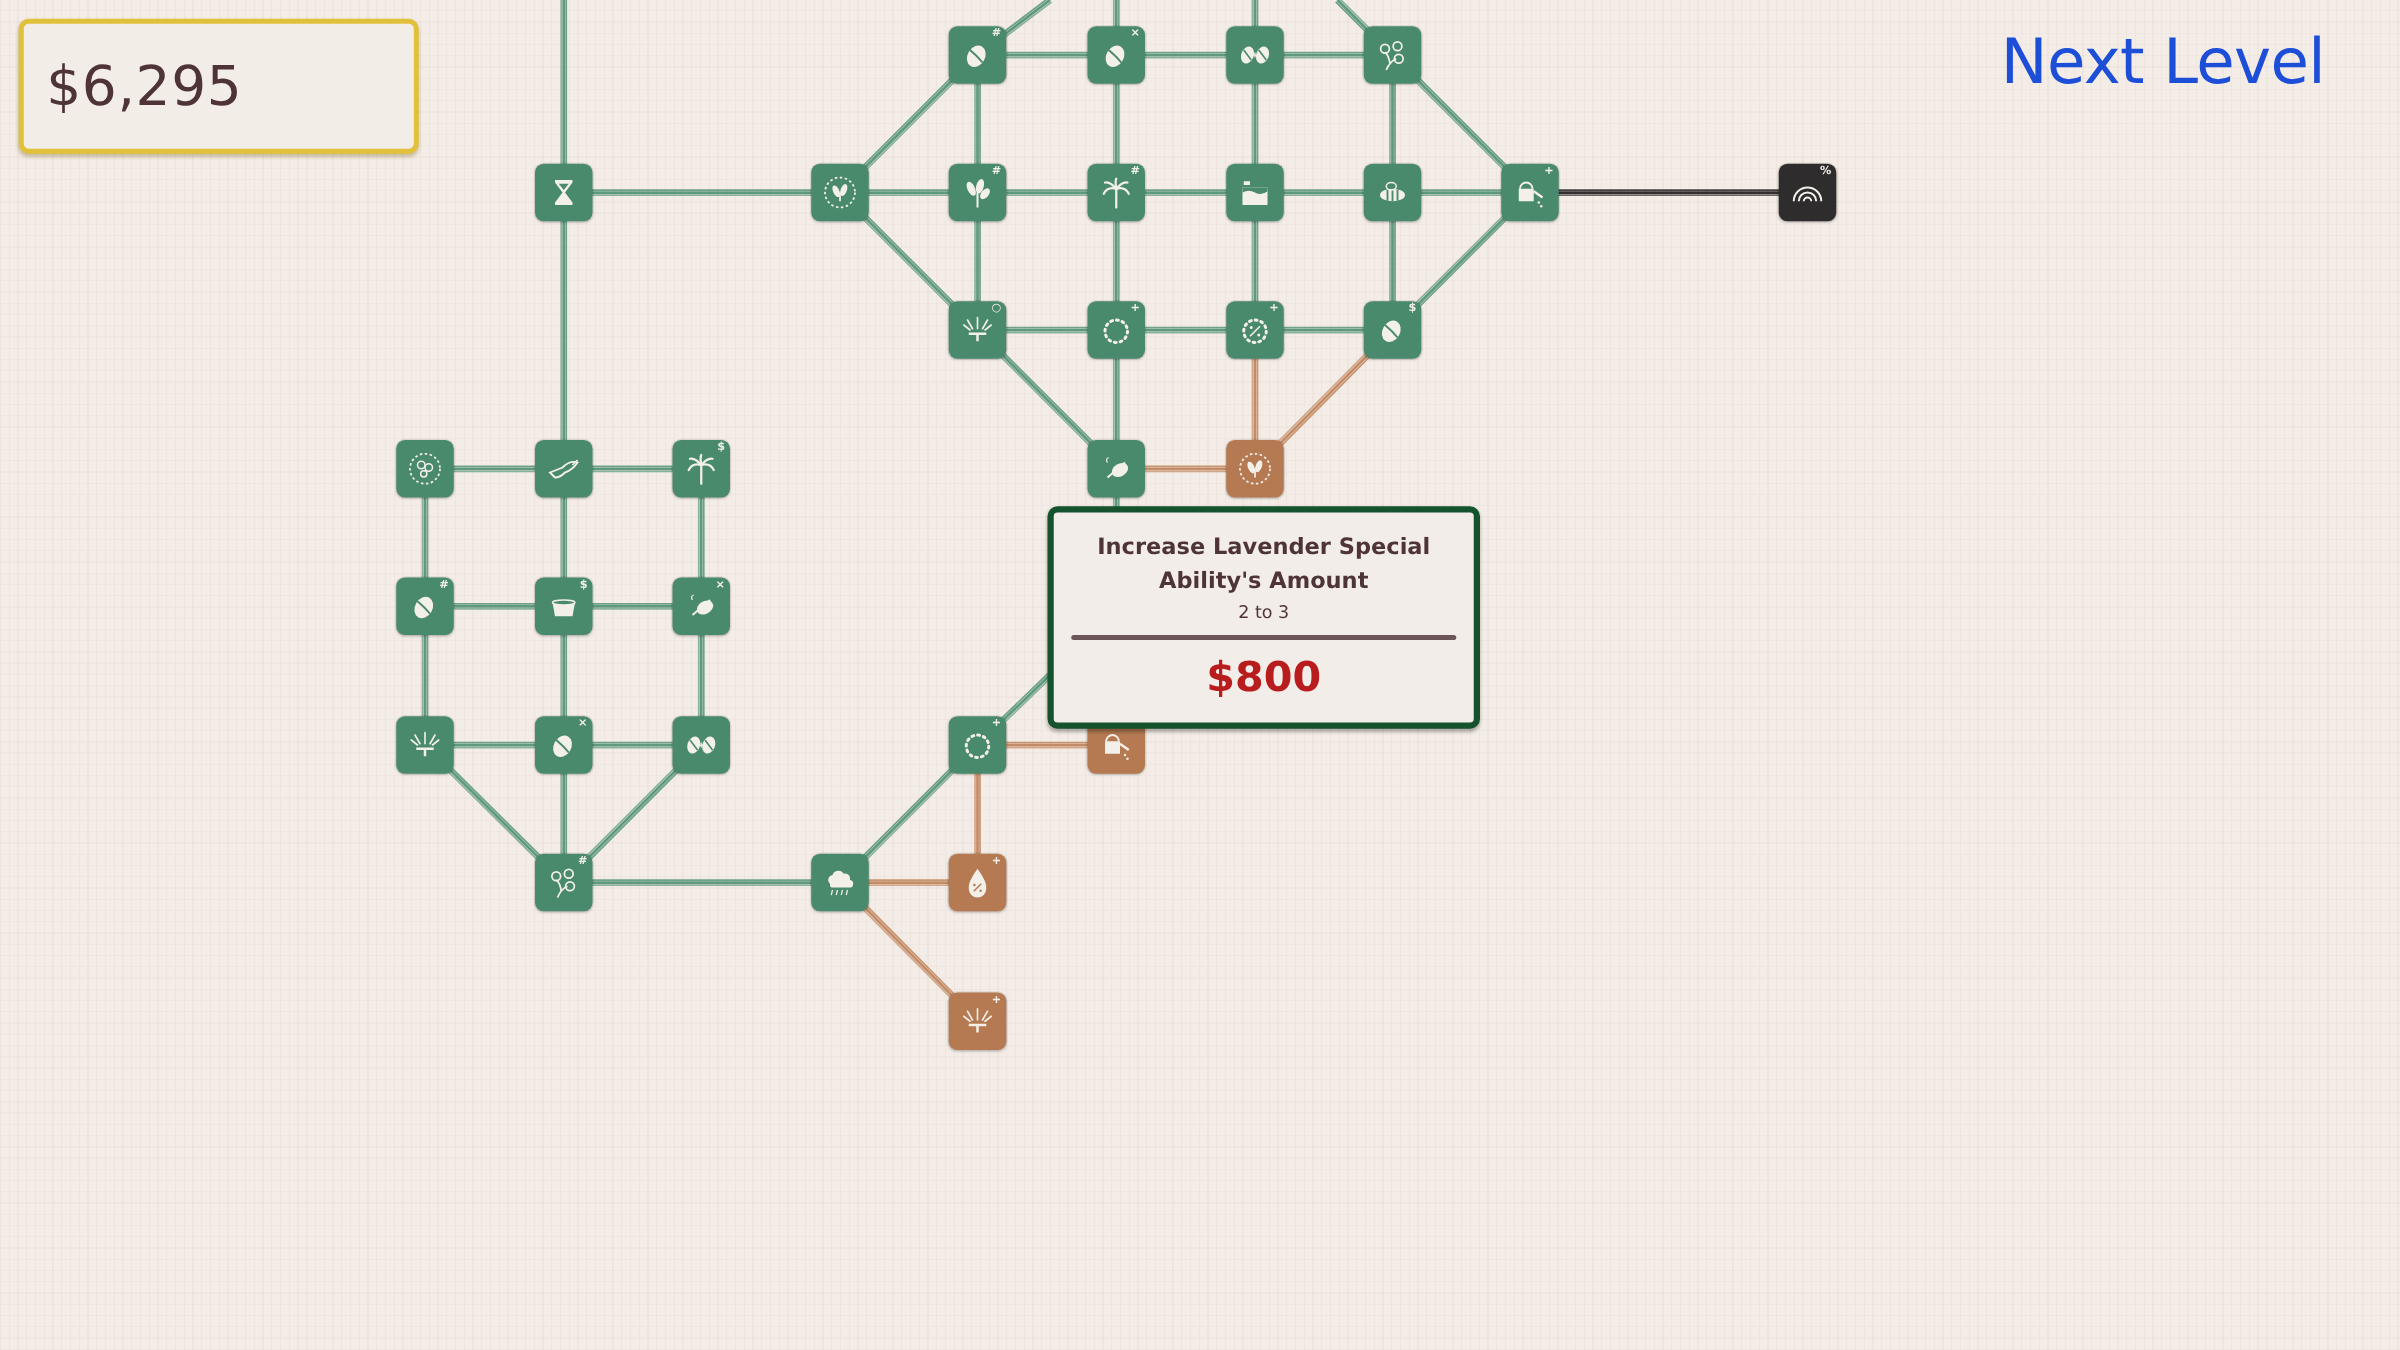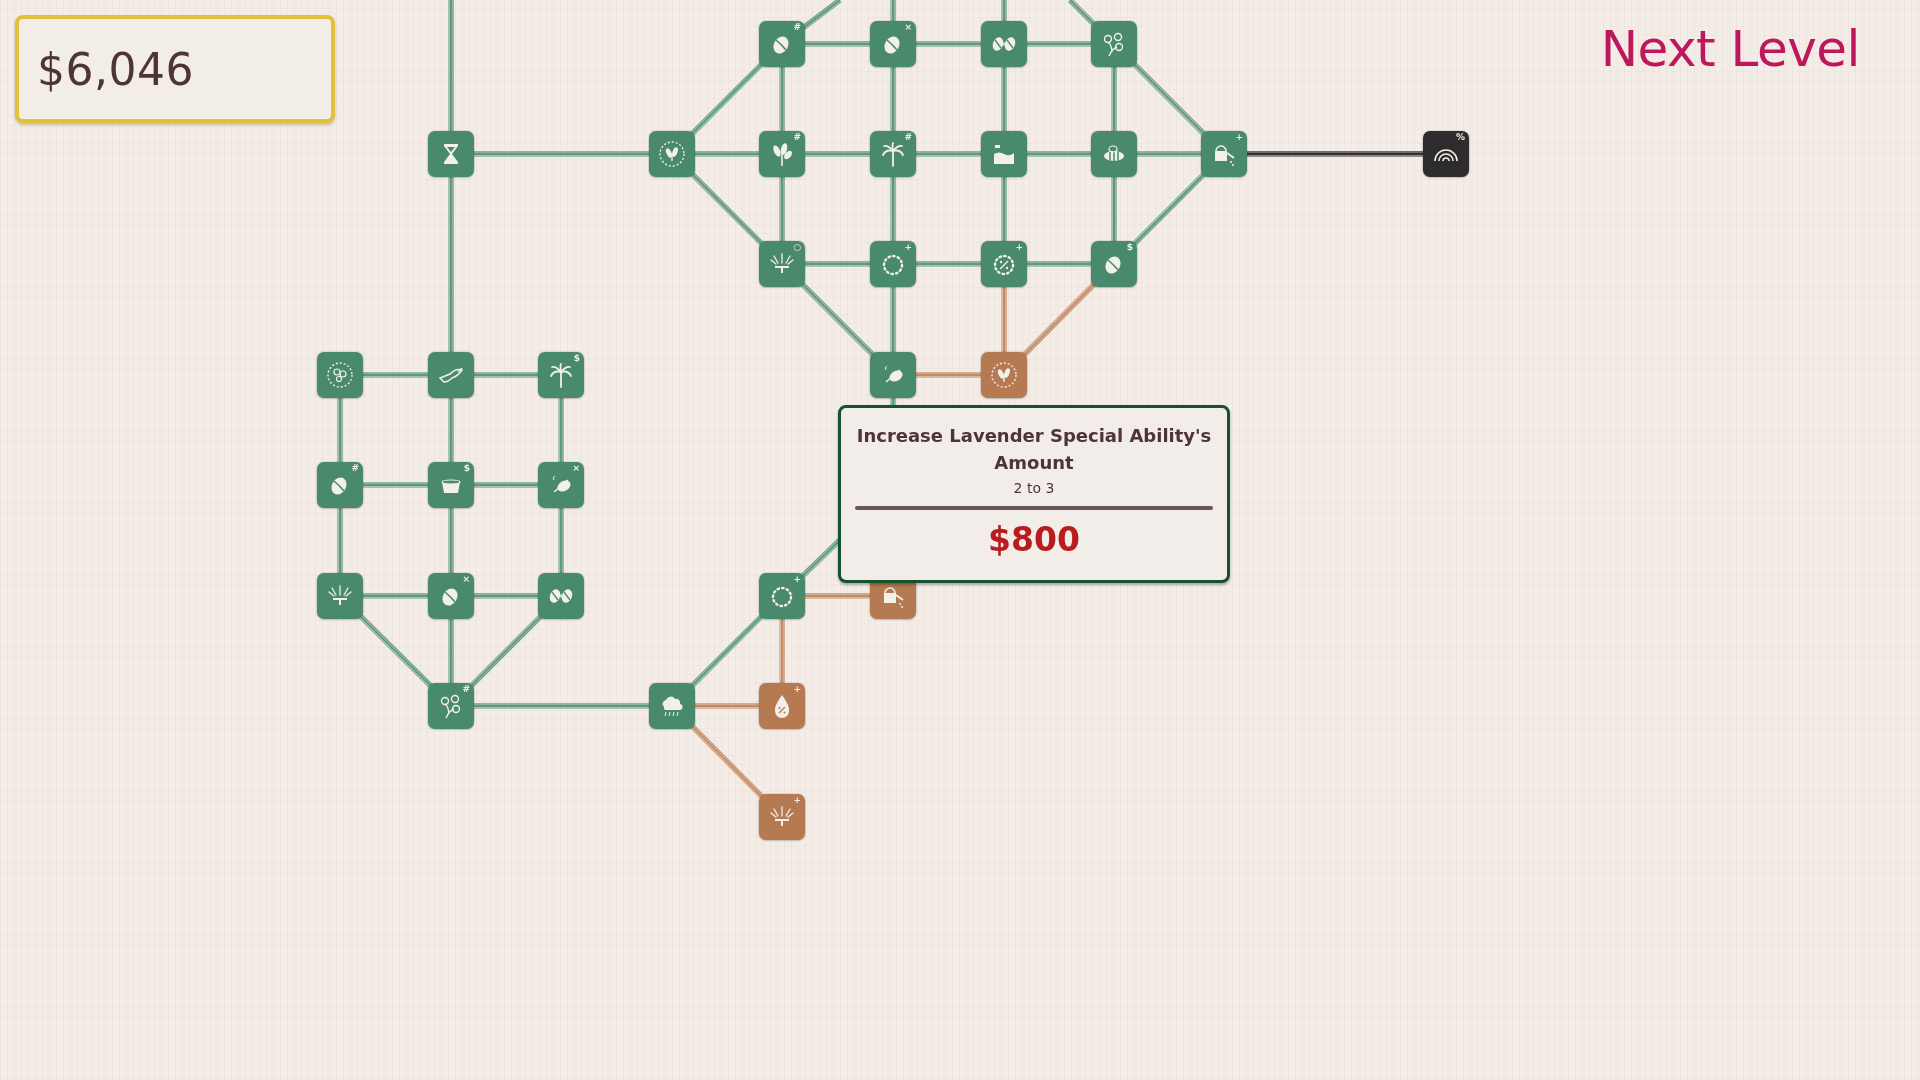--- a/index.html
+++ b/index.html
@@ -27,26 +27,26 @@
     font-family:"DejaVu Sans", sans-serif; line-height:1;
   }
   .money {
     position:absolute; left:15px; top:15px; width:320px; height:108px;
     box-sizing:border-box; border:4px solid #e2c13a; border-radius:8px;
     background:#f3ede8; box-shadow: 0 2px 3px rgba(120,100,30,0.35);
     display:flex; align-items:center; padding-left:18px;
   }
   .money span { font-family:"DejaVu Sans", sans-serif; font-size:44px; color:#4e3437; letter-spacing:0.5px; }
   .next-level {
-    position:absolute; right:60px; top:20px; font-size:50px; color:#be185d;
+    position:absolute; right:60px; top:20px; font-size:50px; color:#1d4ed8;
     font-family:"DejaVu Sans", sans-serif; cursor:pointer; letter-spacing:-0.5px;
   }
   .tooltip {
-    position:absolute; left:838px; top:405px; width:392px; height:178px;
-    box-sizing:border-box; background:#f3ede9; border:3px solid #14532d; border-radius:8px;
+    position:absolute; left:838px; top:405px; width:346px; height:178px;
+    box-sizing:border-box; background:#f3ede9; border:5px solid #14532d; border-radius:8px;
     box-shadow: 0 2px 3px rgba(0,0,0,0.3);
     text-align:center; color:#4e3437;
   }
   .tooltip .title { font-family:"DejaVu Sans", sans-serif; font-weight:bold; font-size:18px; line-height:27px; margin-top:14px; }
   .tooltip .sub { font-size:14px; margin-top:4px; color:#4e3437; }
   .tooltip .divider { margin:10px 14px 0 14px; height:4px; background:#6b5558; border-radius:2px; }
   .tooltip .price { font-size:33px; font-weight:bold; color:#b91c1c; margin-top:10px; }
 </style>
 </head>
 <body>
@@ -508,21 +508,21 @@
         <g stroke="#f3efe9" stroke-width="1.3" stroke-linecap="round">
           <path d="M15 14V5M11 14L7 7M19 14l4-7M9 15L4 11M21 15l5-4"></path>
         </g>
         <path d="M8 17h14v2H16v5h-2v-5H8z" fill="#f3efe9"></path>
       </svg>
       <span class="mod">+</span>
     </div>
   </div>
 
 <div class="money">
-  <span>$6,046</span>
+  <span>$6,295</span>
 </div>
 
 <div class="next-level">Next Level</div>
 
 <div class="tooltip">
   <div class="title">Increase Lavender Special Ability's Amount</div>
   <div class="sub">2 to 3</div>
   <div class="divider"></div>
   <div class="price">$800</div>
 </div>

